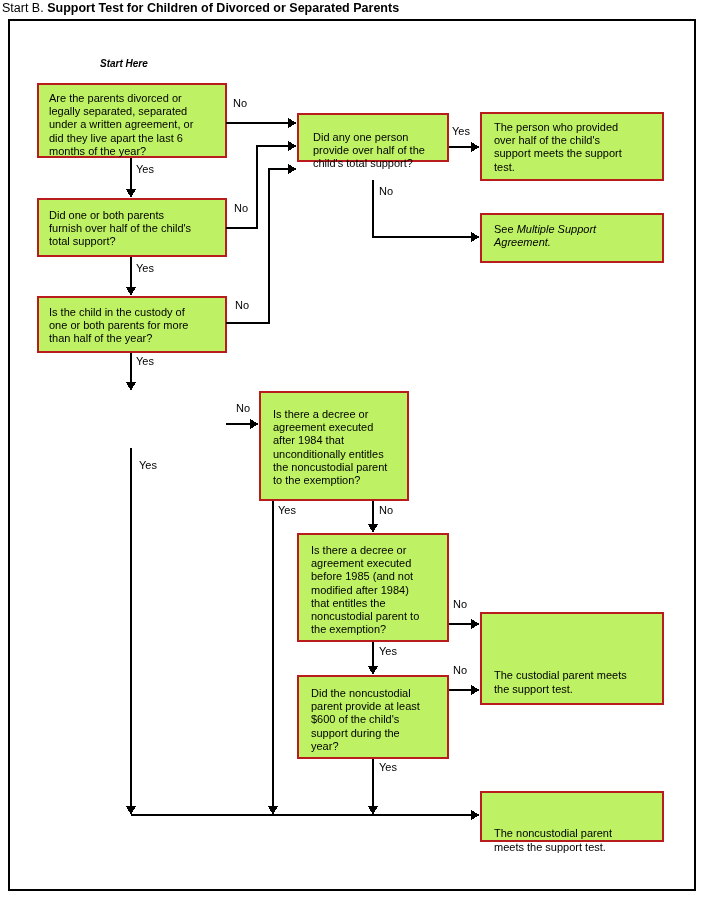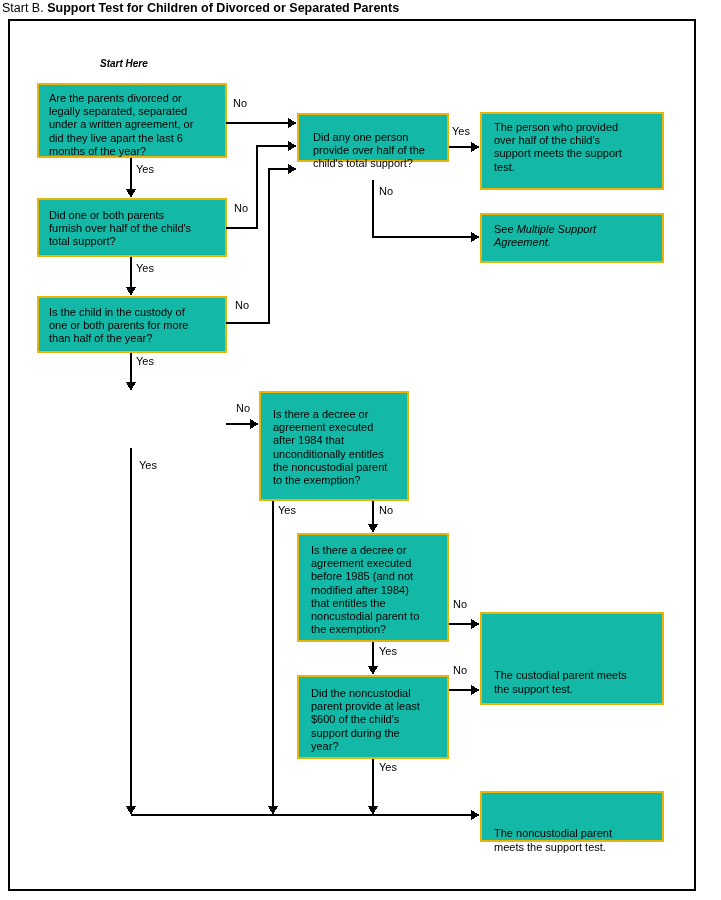--- a/index.html
+++ b/index.html
@@ -8,37 +8,37 @@
     font-family:"Liberation Sans","DejaVu Sans",sans-serif; color:#000;
     overflow:hidden;
   }
   #fig-title { position:absolute; left:2px; top:1px; font-size:12.5px; white-space:nowrap; }
   #fig-title .bold { font-weight:bold; }
   #outer-border { position:absolute; left:8px; top:19px; width:688px; height:872px;
     border:2px solid #000; box-sizing:border-box; }
   #start-here { position:absolute; left:100px; top:58px; font-size:10px;
     font-style:italic; font-weight:bold; }
   .box {
-    position:absolute; box-sizing:border-box; border:2px solid #eab308; background:#14b8a6;
+    position:absolute; box-sizing:border-box; border:2px solid #b91c1c; background:#bef264;
     font-size:11px; line-height:13.2px; white-space:pre-line;
     padding:7px 5px 4px 10px;
   }
   .vcenter { display:flex; align-items:center; padding-top:0; padding-bottom:0; }
   .vcenter > span { white-space:pre-line;margin-top:48px; }
   
   #b-q1 { left:37px; top:83px;  width:190px; height:75px; }
   #b-q2 { left:37px; top:198px; width:190px; height:59px; padding-top:9px; }
   #b-q3 { left:37px; top:296px; width:190px; height:57px; padding-top:8px; }
   #b-q4 { left:37px; top:391px; width:190px; height:58px; padding-top:5px; }
   #b-q5 { left:259px; top:391px; width:150px; height:110px; padding-top:15px; padding-left:12px; }
   #b-q6 { left:297px; top:533px; width:152px; height:109px; padding-top:9px; padding-left:12px; }
   #b-q7 { left:297px; top:675px; width:152px; height:84px; padding-top:10px; padding-left:12px; }
   #b-qany { left:297px; top:113px; width:152px; height:49px; padding-top:16px; padding-left:14px; }
   
-  #b-person { left:480px; top:112px; width:184px; height:78px; padding-top:7px; padding-left:12px; }
+  #b-person { left:480px; top:112px; width:184px; height:69px; padding-top:7px; padding-left:12px; }
   #b-mult   { left:480px; top:213px; width:184px; height:50px; padding-top:8px; padding-left:12px; }
   #b-cust   { left:480px; top:612px; width:184px; height:93px; padding-left:12px; }
   #b-nc     { left:480px; top:791px; width:184px; height:51px; padding-left:12px; }
   .it { font-style:italic; }
   .edge-label { position:absolute; font-size:11px; white-space:nowrap; }
   #connectors { position:absolute; left:0; top:0; }
   #connectors line, #connectors polyline { stroke:#000; stroke-width:2; fill:none; }
   #connectors polygon { fill:#000; stroke:none; }
 </style>
 </head>

